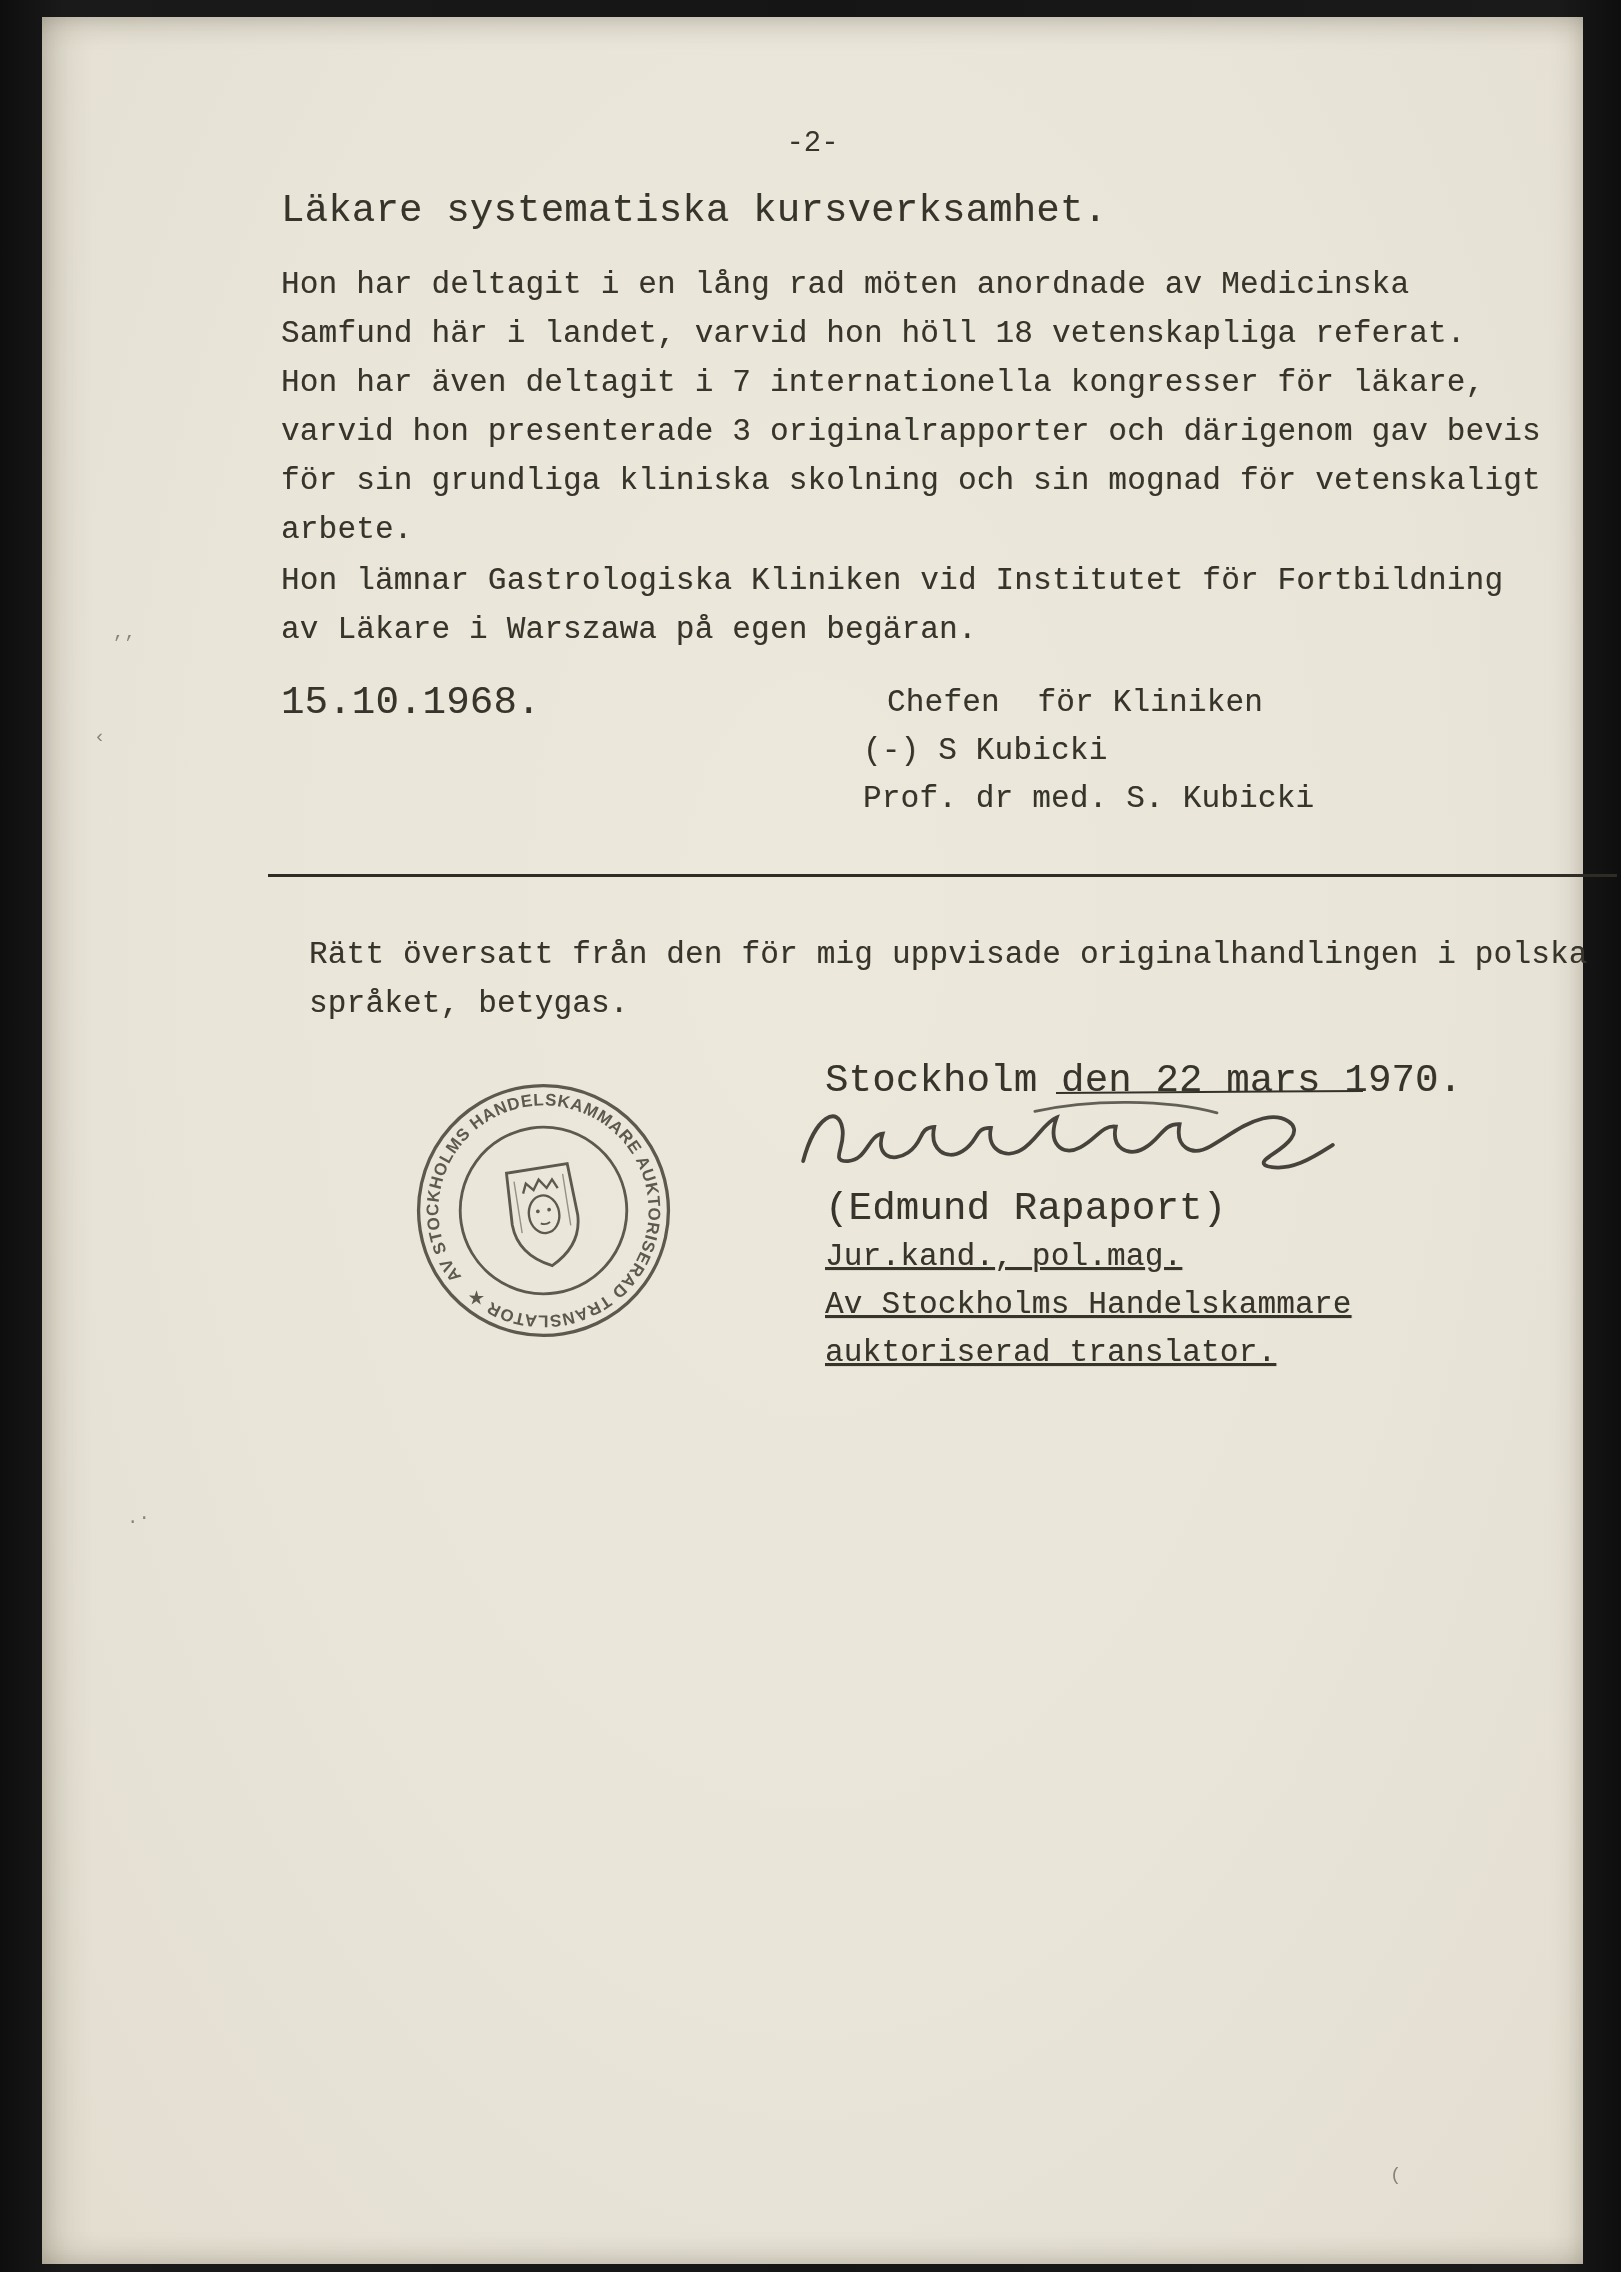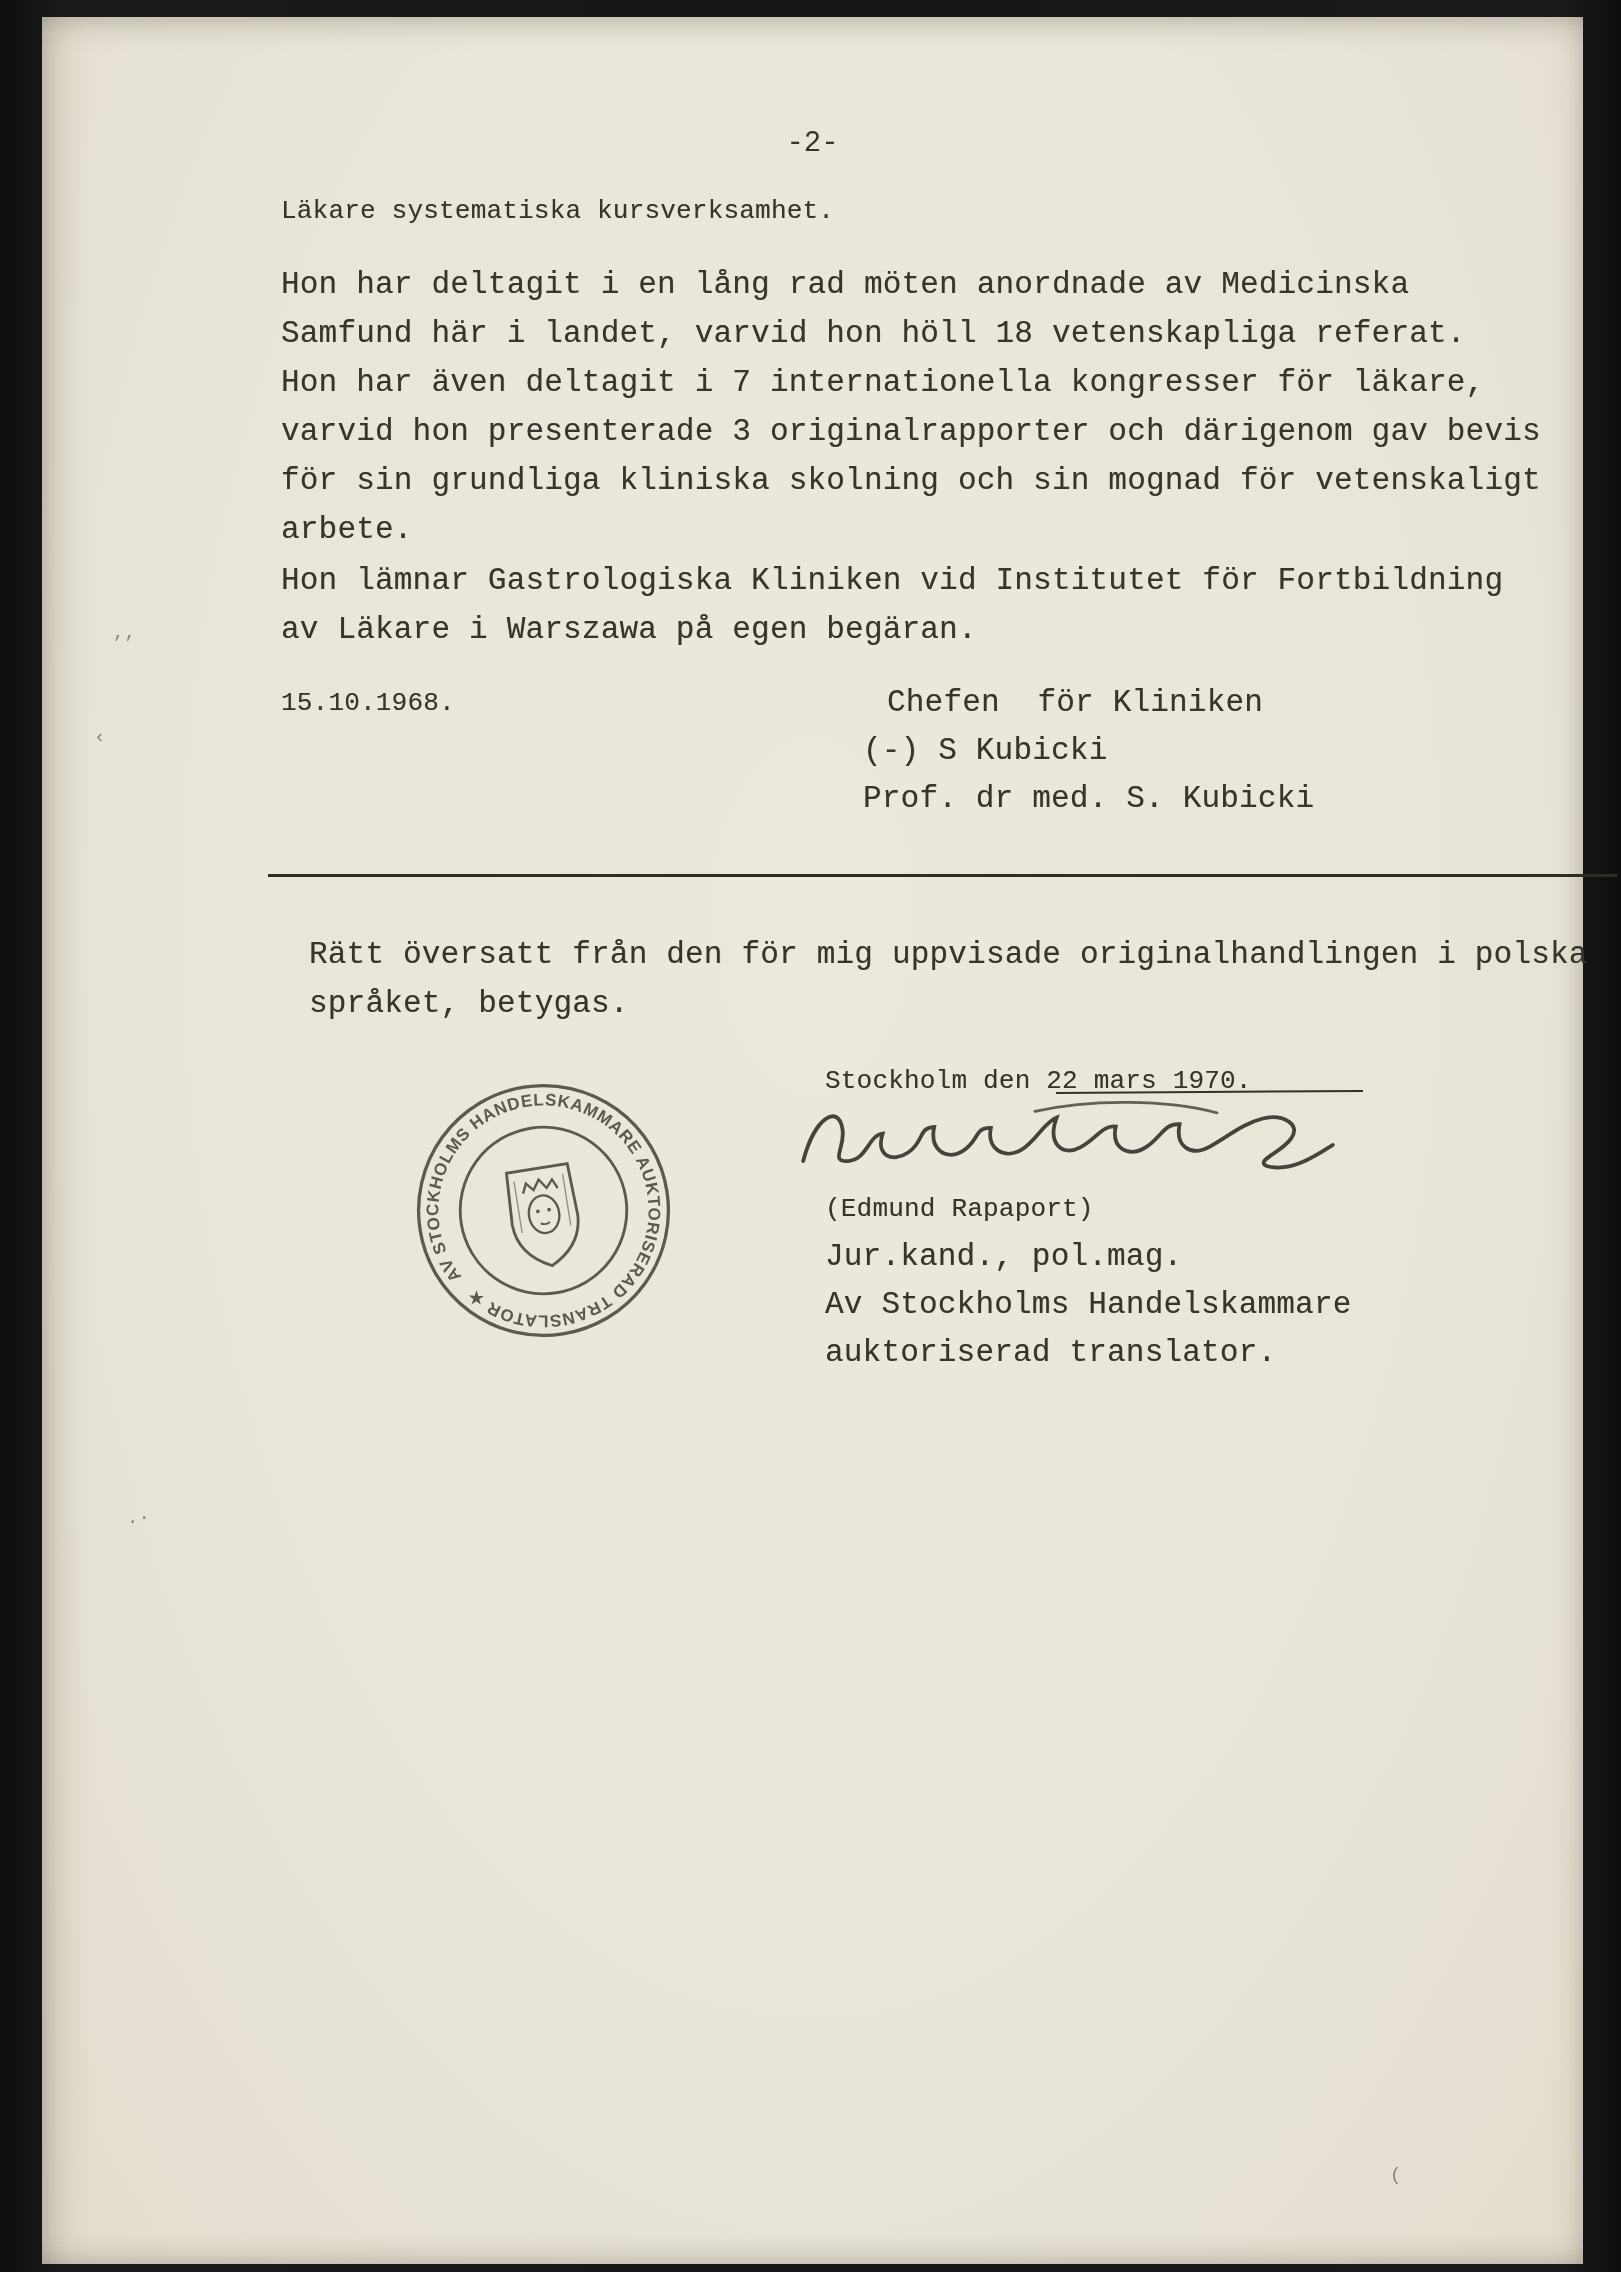--- a/index.html
+++ b/index.html
@@ -28,21 +28,21 @@
       inset 23.6px 0 43px -19px rgba(60,50,30,.30),
       inset -19px 0 33px -19px rgba(60,50,30,.22),
       inset 0 19px 33px -19px rgba(60,50,30,.22),
       inset 0 -19px 33px -19px rgba(60,50,30,.18);
     color: #37342b;
   }
   .line {
     position: absolute;
     left: 239px;
     white-space: pre;
-    font-size: 26px;
+    font-size: 39px;
     line-height: 49px;
     letter-spacing: 0.2px;
     color: #37342b;
     text-shadow: 0.3px 0.3px 0 rgba(55,52,43,.35);
   }
   .block { position: absolute; left: 239px; }
   .block .bline {
     white-space: pre;
     font-size: 31px;
     line-height: 49px;
@@ -165,21 +165,21 @@
              C 786 104, 791 70, 826 72
              C 816 120, 851 142, 891 119
              C 931 96, 962 70, 1002 60
              C 1044 50, 1084 72, 1062 102
              C 1042 132, 982 150, 1012 161
              C 1062 174, 1112 140, 1150 116" fill="none" stroke="#34312a" stroke-width="8" stroke-linecap="round" opacity="0.9"></path>
     <path d="M 520 45 C 640 18, 800 20, 905 48" fill="none" stroke="#34312a" stroke-width="6" stroke-linecap="round" opacity="0.75"></path>
   </svg>
 
   <div class="line" style="top:1168px; left:783px;">(Edmund Rapaport)</div>
-  <div class="block" style="top:1216px; left:783px;">
+  <div class="block" style="top:1216px; left:783px;text-decoration:underline;">
     <div class="bline" style="line-height:48px;">Jur.kand., pol.mag.</div>
     <div class="bline" style="line-height:48px;">Av Stockholms Handelskammare</div>
     <div class="bline" style="line-height:48px;">auktoriserad translator.</div>
   </div>
 
   <svg class="stamp-svg" viewBox="0 0 560 560">
     <defs>
       <path id="ring-path" d="M 87.7 391 A 222 222 0 1 1 472.3 169 A 222 222 0 1 1 87.7 391"></path>
     </defs>
     <circle class="stamp-ink" cx="280" cy="280" r="264" stroke-width="7"></circle>

